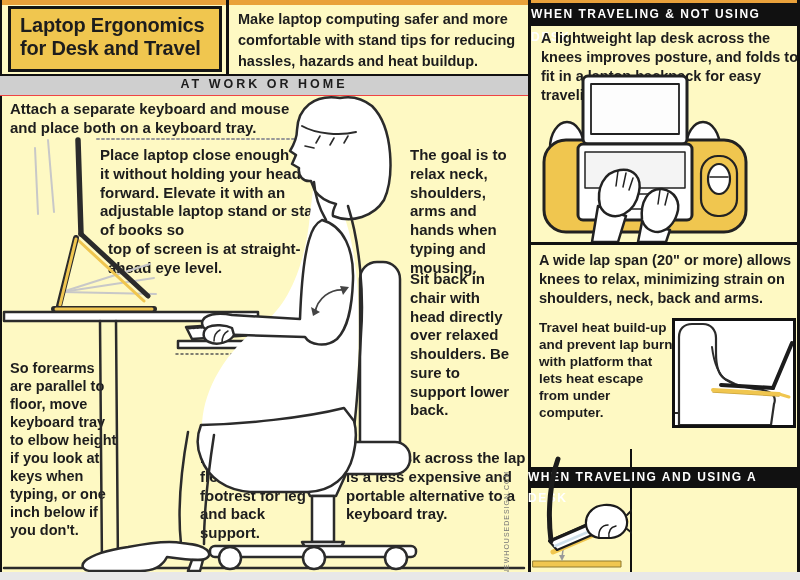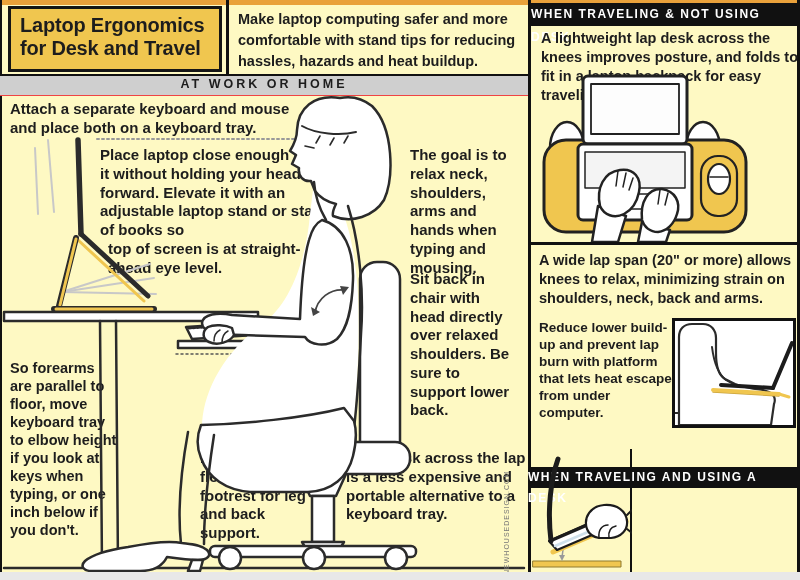--- a/index.html
+++ b/index.html
@@ -186,21 +186,21 @@
         <path d="M88,97 L86,112 M96,99 L93,113 M103,104 L99,116" stroke-width="1.5"></path>
         <path d="M108,168 L112,148 L140,156 L136,168 Z" fill="#fff"></path>
         <path d="M112,146 C110,128 118,114 132,115 C145,117 151,128 147,140 C144,150 137,157 128,158 C120,158 114,153 112,146 Z" fill="#fff"></path>
         <path d="M130,116 L128,130 M138,119 L135,131" stroke-width="1.5"></path>
       </g>
     </g>
   </svg>
 
   <div class="abs" id="travel-divider"></div>
   <div class="abs" id="widespan-text">A wide lap span (20" or more) allows knees to relax, minimizing strain on shoulders, neck, back and arms.</div>
-  <div class="abs" id="heat-text">Reduce lower build-up and prevent lap burn with platform that lets heat escape from under computer.</div>
+  <div class="abs" id="heat-text">Travel heat build-up and prevent lap burn with platform that lets heat escape from under computer.</div>
 
   <div class="abs" id="heat-box">
     <svg width="118" height="104" viewBox="0 0 118 104">
       <g fill="none" stroke="#2b2b2b" stroke-width="2.2" stroke-linecap="round" stroke-linejoin="round">
         <rect x="-4" y="92" width="54" height="14" fill="#fff"></rect>
         <path d="M4,104 L4,16 C4,8 9,3 17,3 L28,3 C36,3 41,9 41,17 L41,32 C41,45 43,54 50,58 L60,63 C70,67 80,68 88,69 L94,71 C99,73 101,78 99,83 L96,104 Z" fill="#fff"></path>
         <path d="M37,26 C39,42 43,53 51,59 C56,62 62,65 68,66" stroke-width="2"></path>
         <path d="M38,71 L104,75" stroke="#caa43e" stroke-width="1.5"></path>
         <path d="M38,69 L104,73" stroke="#F0C64F" stroke-width="4"></path>
         <path d="M104,73 L114,76" stroke="#F0C64F" stroke-width="3"></path>

